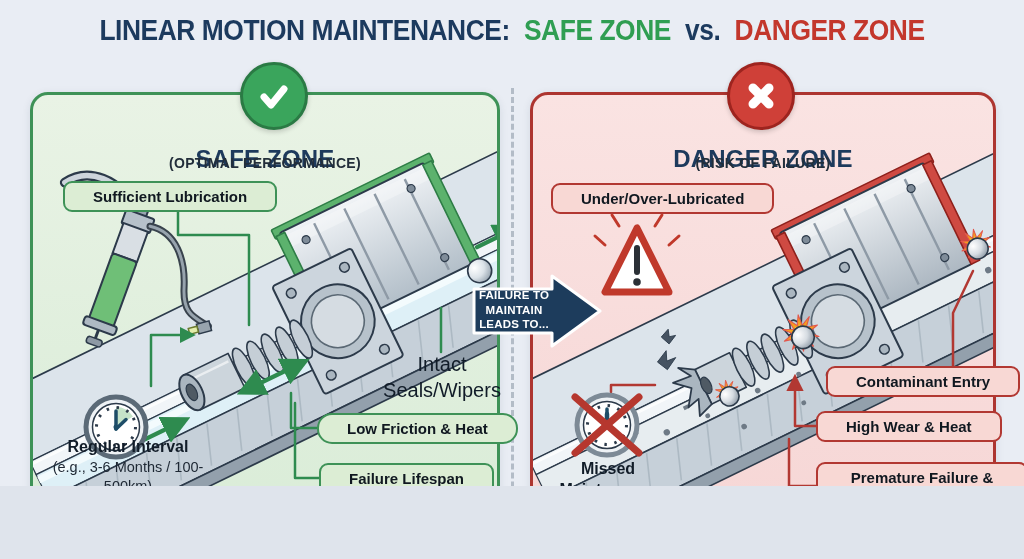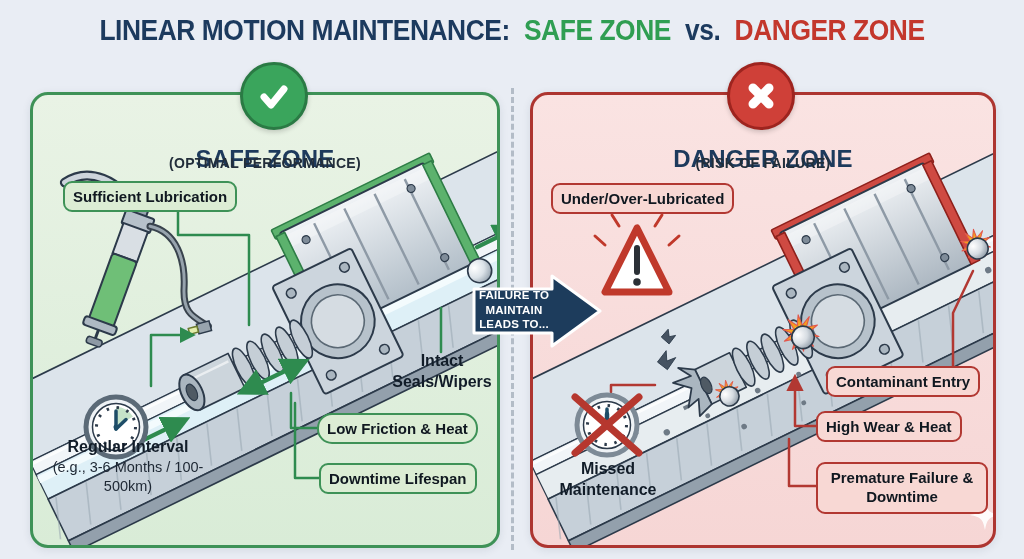--- a/index.html
+++ b/index.html
@@ -1,16 +1,16 @@
 <!DOCTYPE html>
 <html><head>
 <meta charset="utf-8">
 <style>
   html,body{margin:0;padding:0;background:#dfe4ec;}
-  .stage{position:relative;width:1024px;height:559px;margin:0 auto;overflow:hidden;
+  .stage{position:relative;width:1024px;height:486px;margin:0 auto;overflow:hidden;
          background:#e9edf4;font-family:"Liberation Sans",sans-serif;}
   
   .title{position:absolute;top:14px;left:0;width:1024px;text-align:center;
          font-size:29px;font-weight:800;color:#1c3a5e;letter-spacing:-.5px;
          transform:scaleX(.91);transform-origin:50% 50%;white-space:nowrap;}
   .title .safe{color:#2f9e52;margin:0 4px 0 8px;}
   .title .vs{color:#1c3a5e;margin:0 4px;}
   .title .danger{color:#c3372c;margin-left:4px;}
   
   .panel{position:absolute;top:92px;height:456px;border-radius:18px;box-sizing:border-box;
@@ -25,21 +25,21 @@
   .badge{position:absolute;top:-33px;width:62px;height:62px;border-radius:50%;
          display:flex;align-items:center;justify-content:center;z-index:6;
          box-shadow:0 2px 5px rgba(0,0,0,.18);}
   .badge.green{left:207px;background:#3aa55c;border:3px solid #2a7a44;}
   .badge.red{left:194px;background:#cf4038;border:3px solid #9e241f;}
   .zone-head{position:absolute;top:30px;left:0;width:100%;text-align:center;
              font-size:24px;font-weight:800;color:#1d3a5c;letter-spacing:.2px;}
   .zone-sub{position:absolute;top:60px;left:0;width:100%;text-align:center;
             font-size:14px;font-weight:600;color:#222e3a;letter-spacing:.3px;}
   
-  .chip{position:absolute;padding:5px 8px;border-radius:9px;font-size:15px;font-weight:600;
+  .chip{position:absolute;padding:5px 28px;border-radius:9px;font-size:15px;font-weight:600;
         color:#101820;white-space:nowrap;z-index:5;}
   .chip.g{background:#dcedd4;border:2px solid #3e9257;}
   .chip.r{background:#f8d8d4;border:2px solid #b23832;}
   .chip.wrap{white-space:normal;text-align:center;line-height:1.25;}
   
   .caption{position:absolute;text-align:center;color:#111c28;z-index:5;line-height:1.3;}
   .caption .t1{font-size:16px;font-weight:700;display:block;}
   .caption .t2{font-size:14.5px;font-weight:400;display:block;color:#1d2733;}
   
   .divider{position:absolute;left:511px;top:88px;height:462px;width:0;
@@ -179,22 +179,22 @@
     <div class="badge green">
       <svg width="40" height="40" viewBox="0 0 40 40">
           <path d="M10,21 L17,29 L30,13" stroke="#fff" stroke-width="7" stroke-linecap="round" stroke-linejoin="round" fill="none"></path>
         </svg>
     </div>
     <h2 class="zone-head">SAFE ZONE</h2>
     <div class="zone-sub">(OPTIMAL PERFORMANCE)</div>
 
     <div class="chip g" style="left:30px;top:86px;">Sufficient Lubrication</div>
     <div class="chip g" style="left:284px;top:318px;border-radius:15px;">Low Friction &amp; Heat</div>
-    <div class="chip g" style="left:286px;top:368px;">Downtime Lifespan</div>
-    <div class="caption" style="left:348px;top:256px;width:122px;font-size:16px;font-weight:700;">Intact Seals/Wipers</div>
+    <div class="chip g" style="left:286px;top:368px;">Failure Lifespan</div>
+    <div class="caption" style="left:348px;top:256px;width:122px;font-size:20px;font-weight:400;">Intact Seals/Wipers</div>
     <div class="caption" style="left:15px;top:342px;width:160px;">
       <span class="t1">Regular Interval</span>
       <span class="t2">(e.g., 3-6 Months / 100-500km)</span>
     </div>
   </section>
 
   <section class="panel danger-panel">
     <div class="clip">
       <svg class="art" width="466" height="456" viewBox="0 0 466 456">
         <defs>

